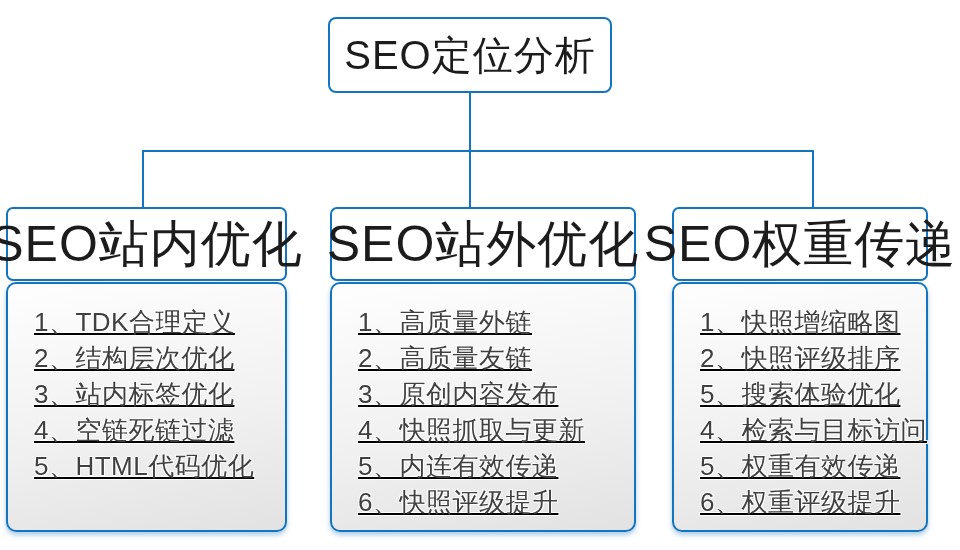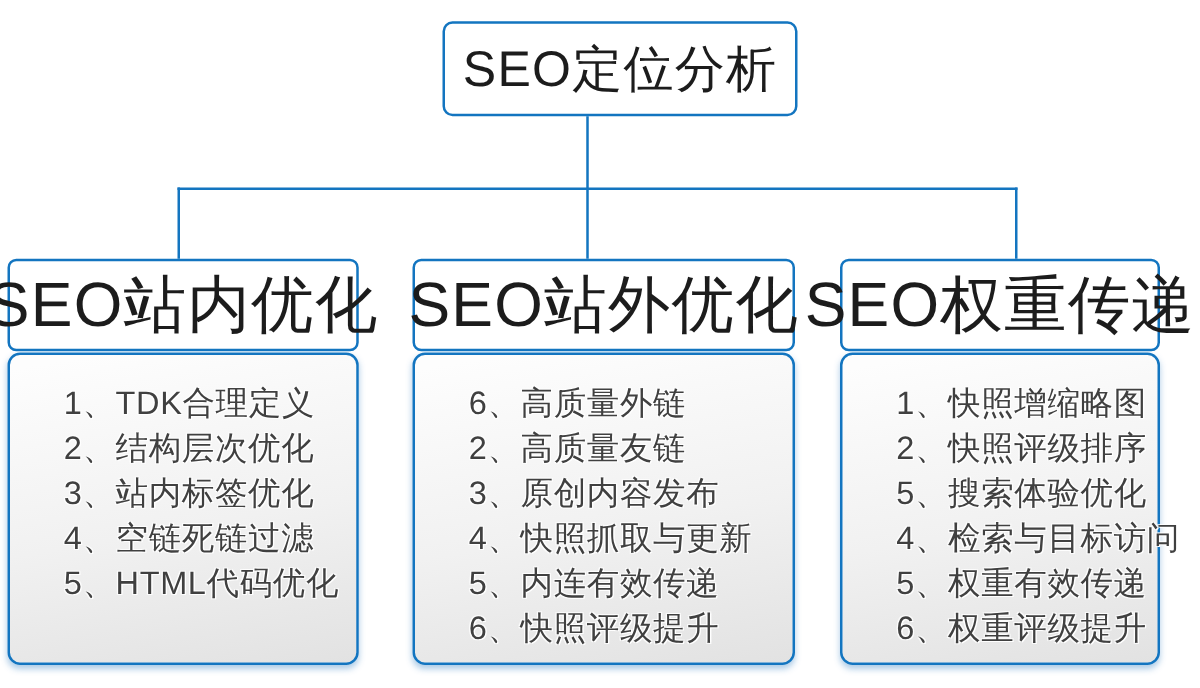--- a/index.html
+++ b/index.html
@@ -18,42 +18,43 @@
   
   .line{position:absolute;background:var(--line-blue);}
   .line.v{width:2px;}
   .line.h{height:2px;}
 
   
   .root-box{
     position:absolute;left:328px;top:17px;width:284px;height:76px;
     background:#ffffff;border:2px solid var(--line-blue);border-radius:8px;
     display:flex;align-items:center;justify-content:center;
-    font-size:40px;color:var(--text-dark);letter-spacing:1px;white-space:nowrap;margin-left:26px;
+    font-size:40px;color:var(--text-dark);letter-spacing:1px;white-space:nowrap;
   }
 
   
   .col{position:absolute;top:207px;}
   .col.c0{left:6px;width:281px;}
   .col.c1{left:330px;width:306px;}
   .col.c2{left:672px;width:256px;}
 
   .head-box{
     height:74px;width:100%;
     background:#ffffff;border:2px solid var(--line-blue);border-radius:7px;
     display:flex;align-items:center;justify-content:center;
     font-size:50px;color:var(--text-dark);letter-spacing:1px;white-space:nowrap;
   }
 
   .list-box{
     margin-top:1px;height:250px;width:100%;
     border:2px solid var(--line-blue);border-radius:10px;
     background:linear-gradient(170deg,var(--box-fill-top) 4%,#f1f1f1 55%,var(--box-fill-bottom) 100%);
     box-shadow:0 3px 5px rgba(70,140,200,0.45);
-    padding:20px 8px 0 43px;
+    padding:20px 8px 0 26px;
+    text-decoration:underline;
   }
 
   .item{
     font-size:26px;line-height:36px;color:var(--list-text);
     white-space:nowrap;letter-spacing:0.5px;
     text-shadow:1px 1px 0 #ffffff,-1px -1px 0 rgba(255,255,255,0.75),
                 1px -1px 0 rgba(255,255,255,0.75),-1px 1px 0 rgba(255,255,255,0.75);
   }
 </style>
 </head>
@@ -81,21 +82,21 @@
       <div class="item">4、空链死链过滤</div>
       <div class="item">5、HTML代码优化</div>
     </div>
   </div>
 
   <div class="col c1">
     <div class="head-box">
       <span>SEO站外优化</span>
     </div>
     <div class="list-box">
-      <div class="item">6、高质量外链</div>
+      <div class="item">1、高质量外链</div>
       <div class="item">2、高质量友链</div>
       <div class="item">3、原创内容发布</div>
       <div class="item">4、快照抓取与更新</div>
       <div class="item">5、内连有效传递</div>
       <div class="item">6、快照评级提升</div>
     </div>
   </div>
 
   <div class="col c2">
     <div class="head-box">

